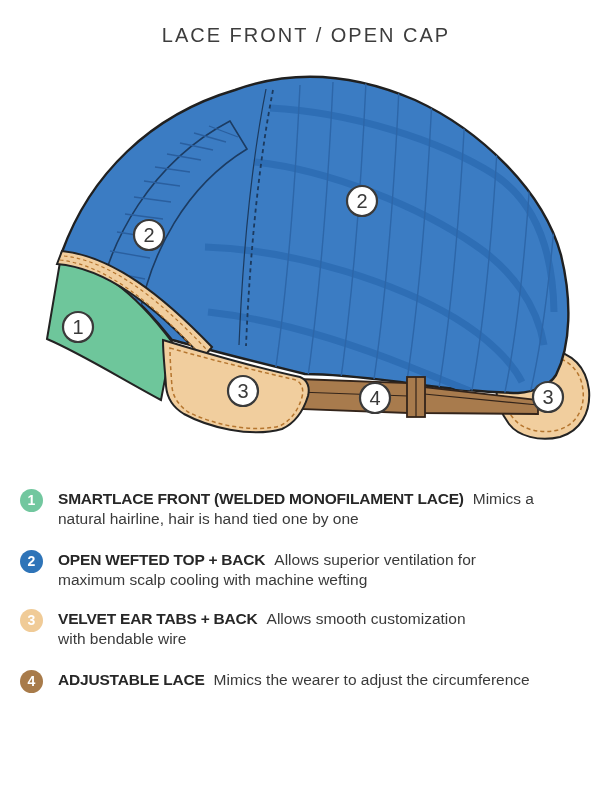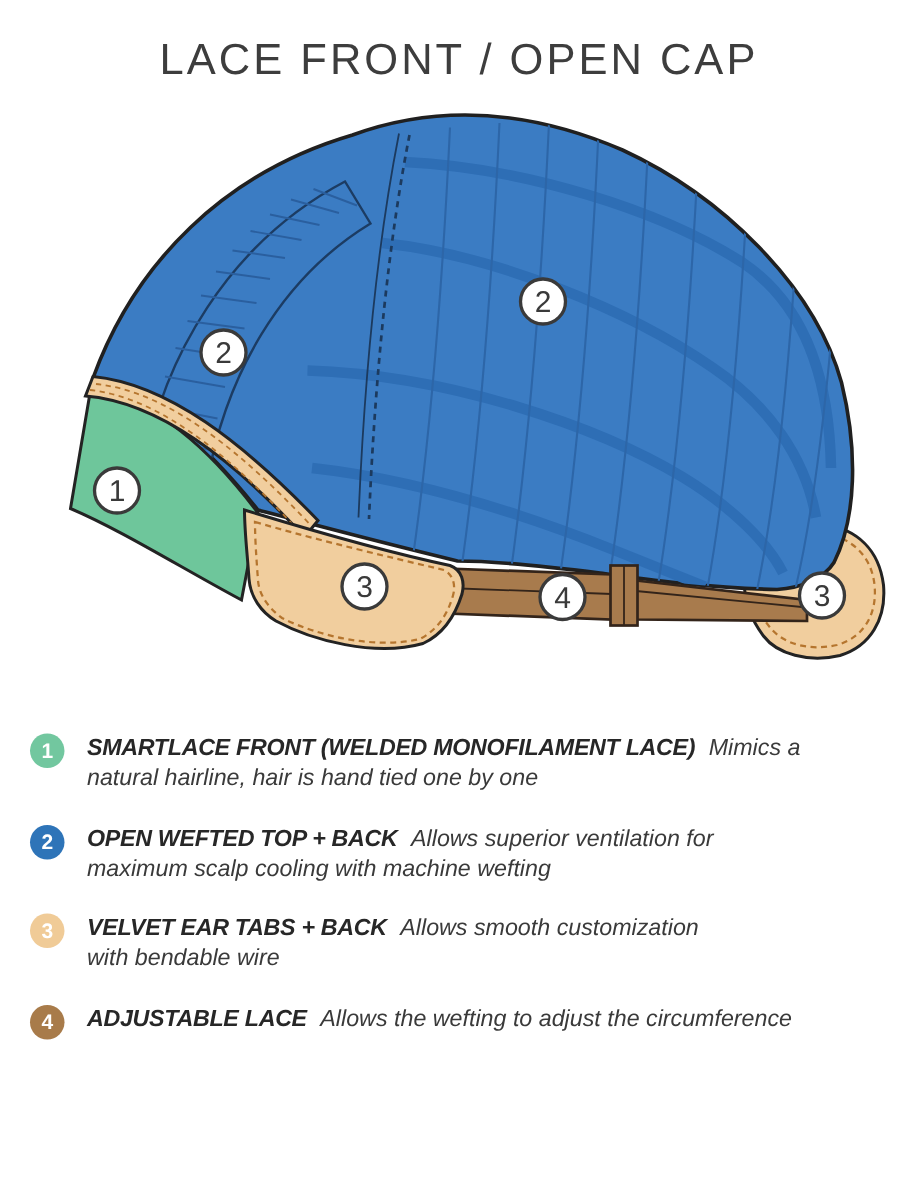--- a/index.html
+++ b/index.html
@@ -1,33 +1,33 @@
 <!DOCTYPE html>
 <html><head>
 <meta charset="utf-8">
 <style>
   html,body{margin:0;padding:0;background:#ffffff;}
   body{width:612px;height:792px;position:relative;font-family:"Liberation Sans",sans-serif;overflow:hidden;}
   .title{
     position:absolute;top:24px;left:0;width:612px;text-align:center;
-    font-size:29px;letter-spacing:2px;color:#3d3d3d;font-weight:400;
+    font-size:20px;letter-spacing:2px;color:#3d3d3d;font-weight:400;
   }
   .diagram-wrap{position:absolute;top:0;left:0;width:612px;height:470px;}
   .legend{position:absolute;left:20px;top:0;width:580px;}
   .legend-item{position:absolute;left:0;display:flex;align-items:flex-start;}
   .legend-item .num{
     width:23px;height:23px;border-radius:50%;flex:0 0 23px;
     color:#ffffff;font-weight:700;font-size:14px;line-height:23px;text-align:center;
   }
   .li-1 .num{background:#72c79f;}
   .li-2 .num{background:#2e74b8;}
   .li-3 .num{background:#f0cb97;}
   .li-4 .num{background:#a87b4a;}
   .legend-text{
-    margin-left:15px;width:512px;font-size:15.5px;line-height:20px;color:#343434;font-style:italic;
+    margin-left:15px;width:512px;font-size:15.5px;line-height:20px;color:#343434;
   }
   .legend-text b{font-weight:700;color:#272727;letter-spacing:-0.2px;}
   .legend-text .desc{white-space:pre-line;margin-left:9px;color:#3a3a3a;}
 </style>
 </head>
 <body>
 
 <div class="title">LACE FRONT / OPEN CAP</div>
 
 <div class="diagram-wrap">
@@ -157,16 +157,16 @@
   </div>
 
   <div class="legend-item li-3" style="top:609px">
     <div class="num">3</div>
     <div class="legend-text"><b>VELVET EAR TABS + BACK</b><span class="desc">Allows smooth customization
 with bendable wire</span></div>
   </div>
 
   <div class="legend-item li-4" style="top:670px">
     <div class="num">4</div>
-    <div class="legend-text"><b>ADJUSTABLE LACE</b><span class="desc">Allows the wefting to adjust the circumference</span></div>
+    <div class="legend-text"><b>ADJUSTABLE LACE</b><span class="desc">Mimics the wearer to adjust the circumference</span></div>
   </div>
 
 </div>
 
 </body></html>

